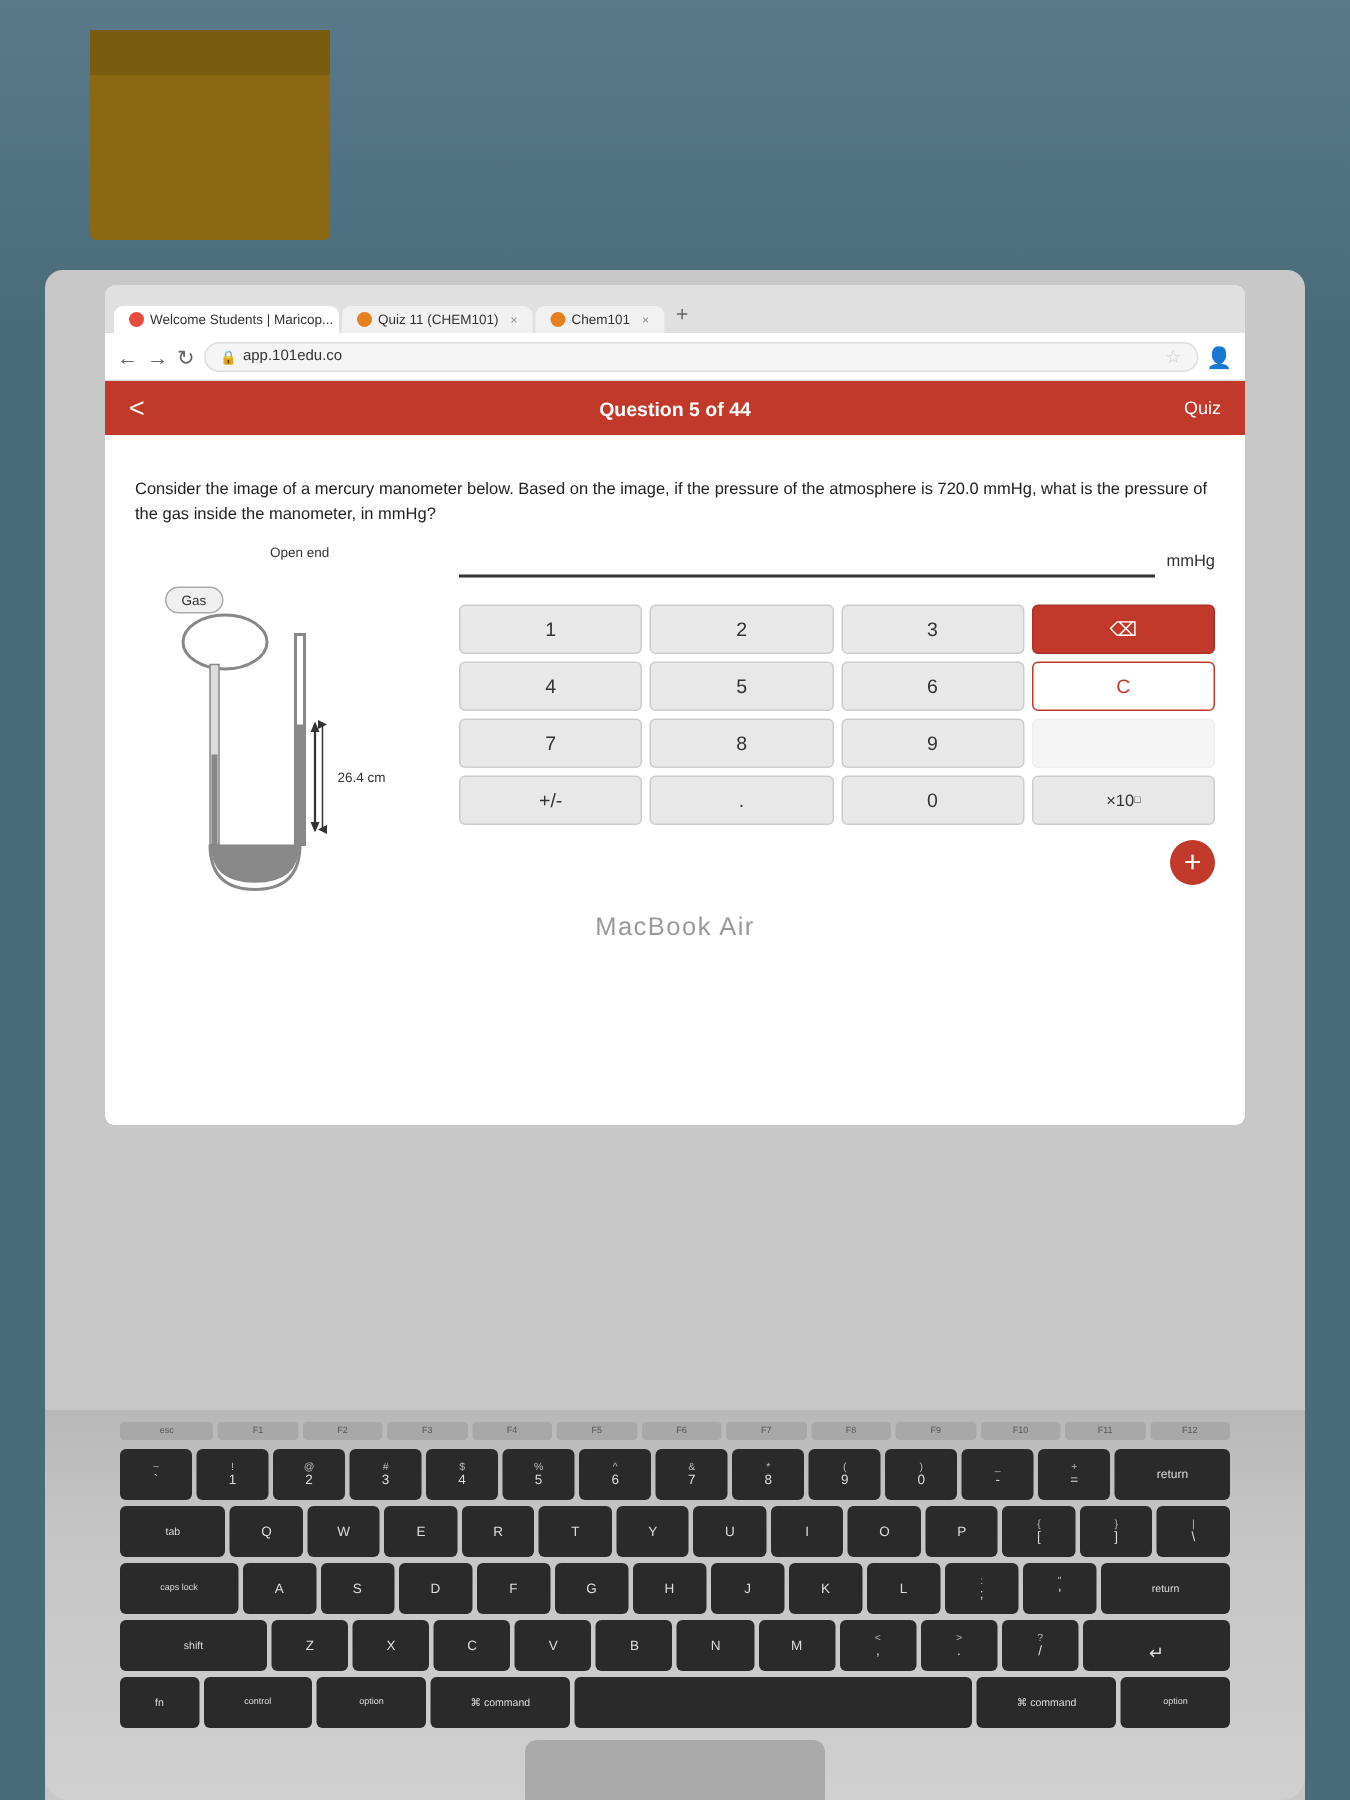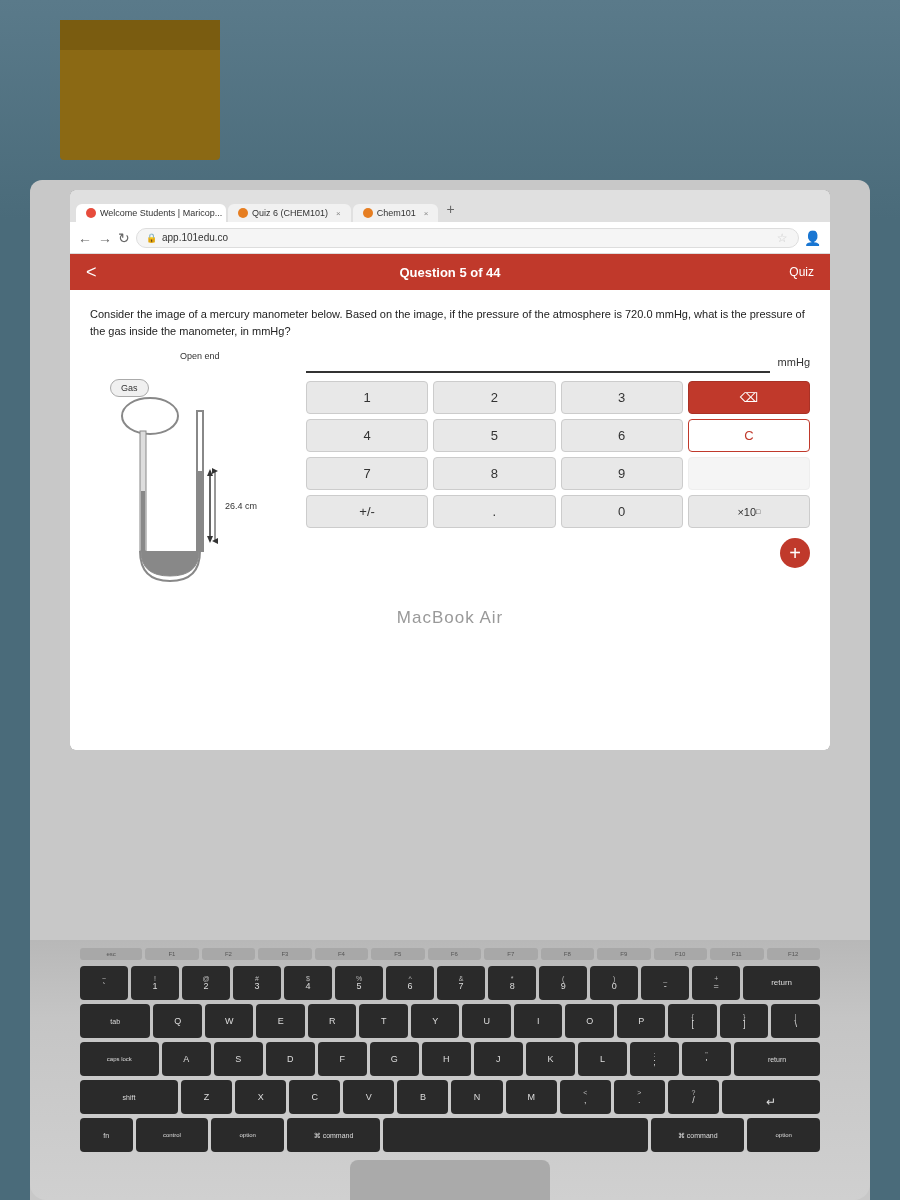--- a/index.html
+++ b/index.html
@@ -187,20 +187,21 @@
       padding: 16px 20px;
       display: flex;
       flex-direction: column;
       gap: 12px;
       overflow: hidden;
     }
     .question-text {
       font-size: 11px;
       color: #222;
       line-height: 1.5;
+      margin-top: 12px;
     }
 
     
     .qa-row {
       display: flex;
       gap: 16px;
       align-items: flex-start;
     }
 
     
@@ -236,21 +237,21 @@
     .calculator {
       flex: 1;
       display: flex;
       flex-direction: column;
       gap: 6px;
     }
     .calc-display {
       display: flex;
       align-items: center;
       gap: 8px;
-      margin-bottom: 2px;
+      margin-bottom: 12px;
     }
     .calc-input {
       flex: 1;
       border: none;
       border-bottom: 2px solid #333;
       font-size: 14px;
       color: #333;
       padding: 2px 4px;
       text-align: right;
       outline: none;
@@ -427,21 +428,21 @@
     <div class="browser">
 
       <div class="browser-tabs">
         <div class="browser-tab active">
           <span class="tab-favicon"></span>
           <span>Welcome Students | Maricop...</span>
 
         </div>
         <div class="browser-tab">
           <span class="tab-favicon" style="background:#e67e22;"></span>
-          <span>Quiz 6 (CHEM101)</span>
+          <span>Quiz 11 (CHEM101)</span>
           <span class="tab-close">×</span>
         </div>
         <div class="browser-tab">
           <span class="tab-favicon" style="background:#e67e22;"></span>
           <span>Chem101</span>
           <span class="tab-close">×</span>
         </div>
         <button class="tab-plus">+</button>
       </div>
 

